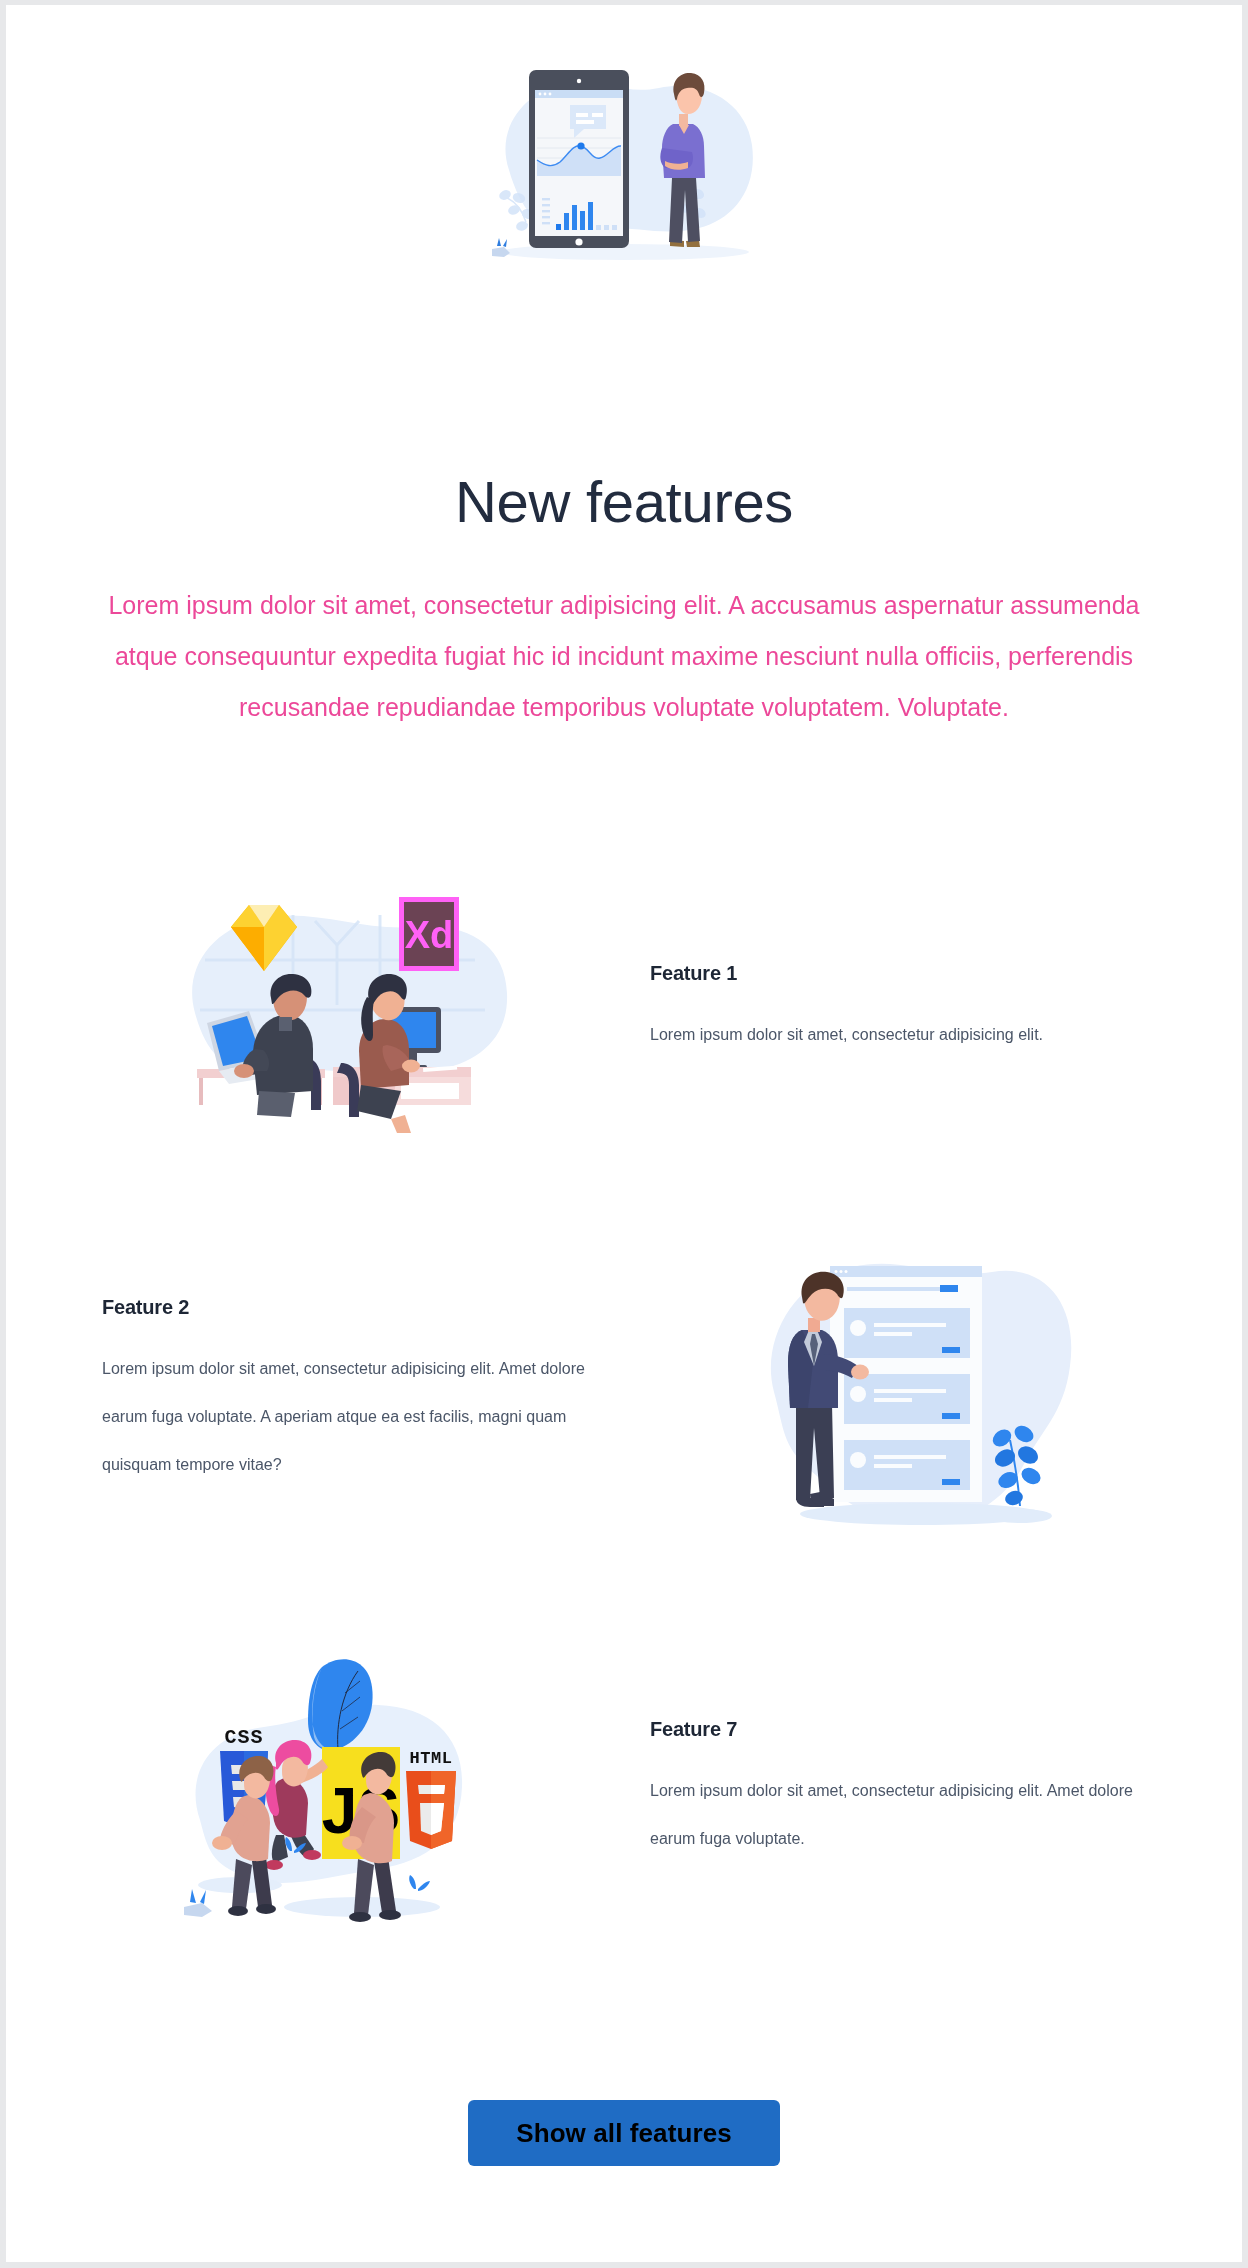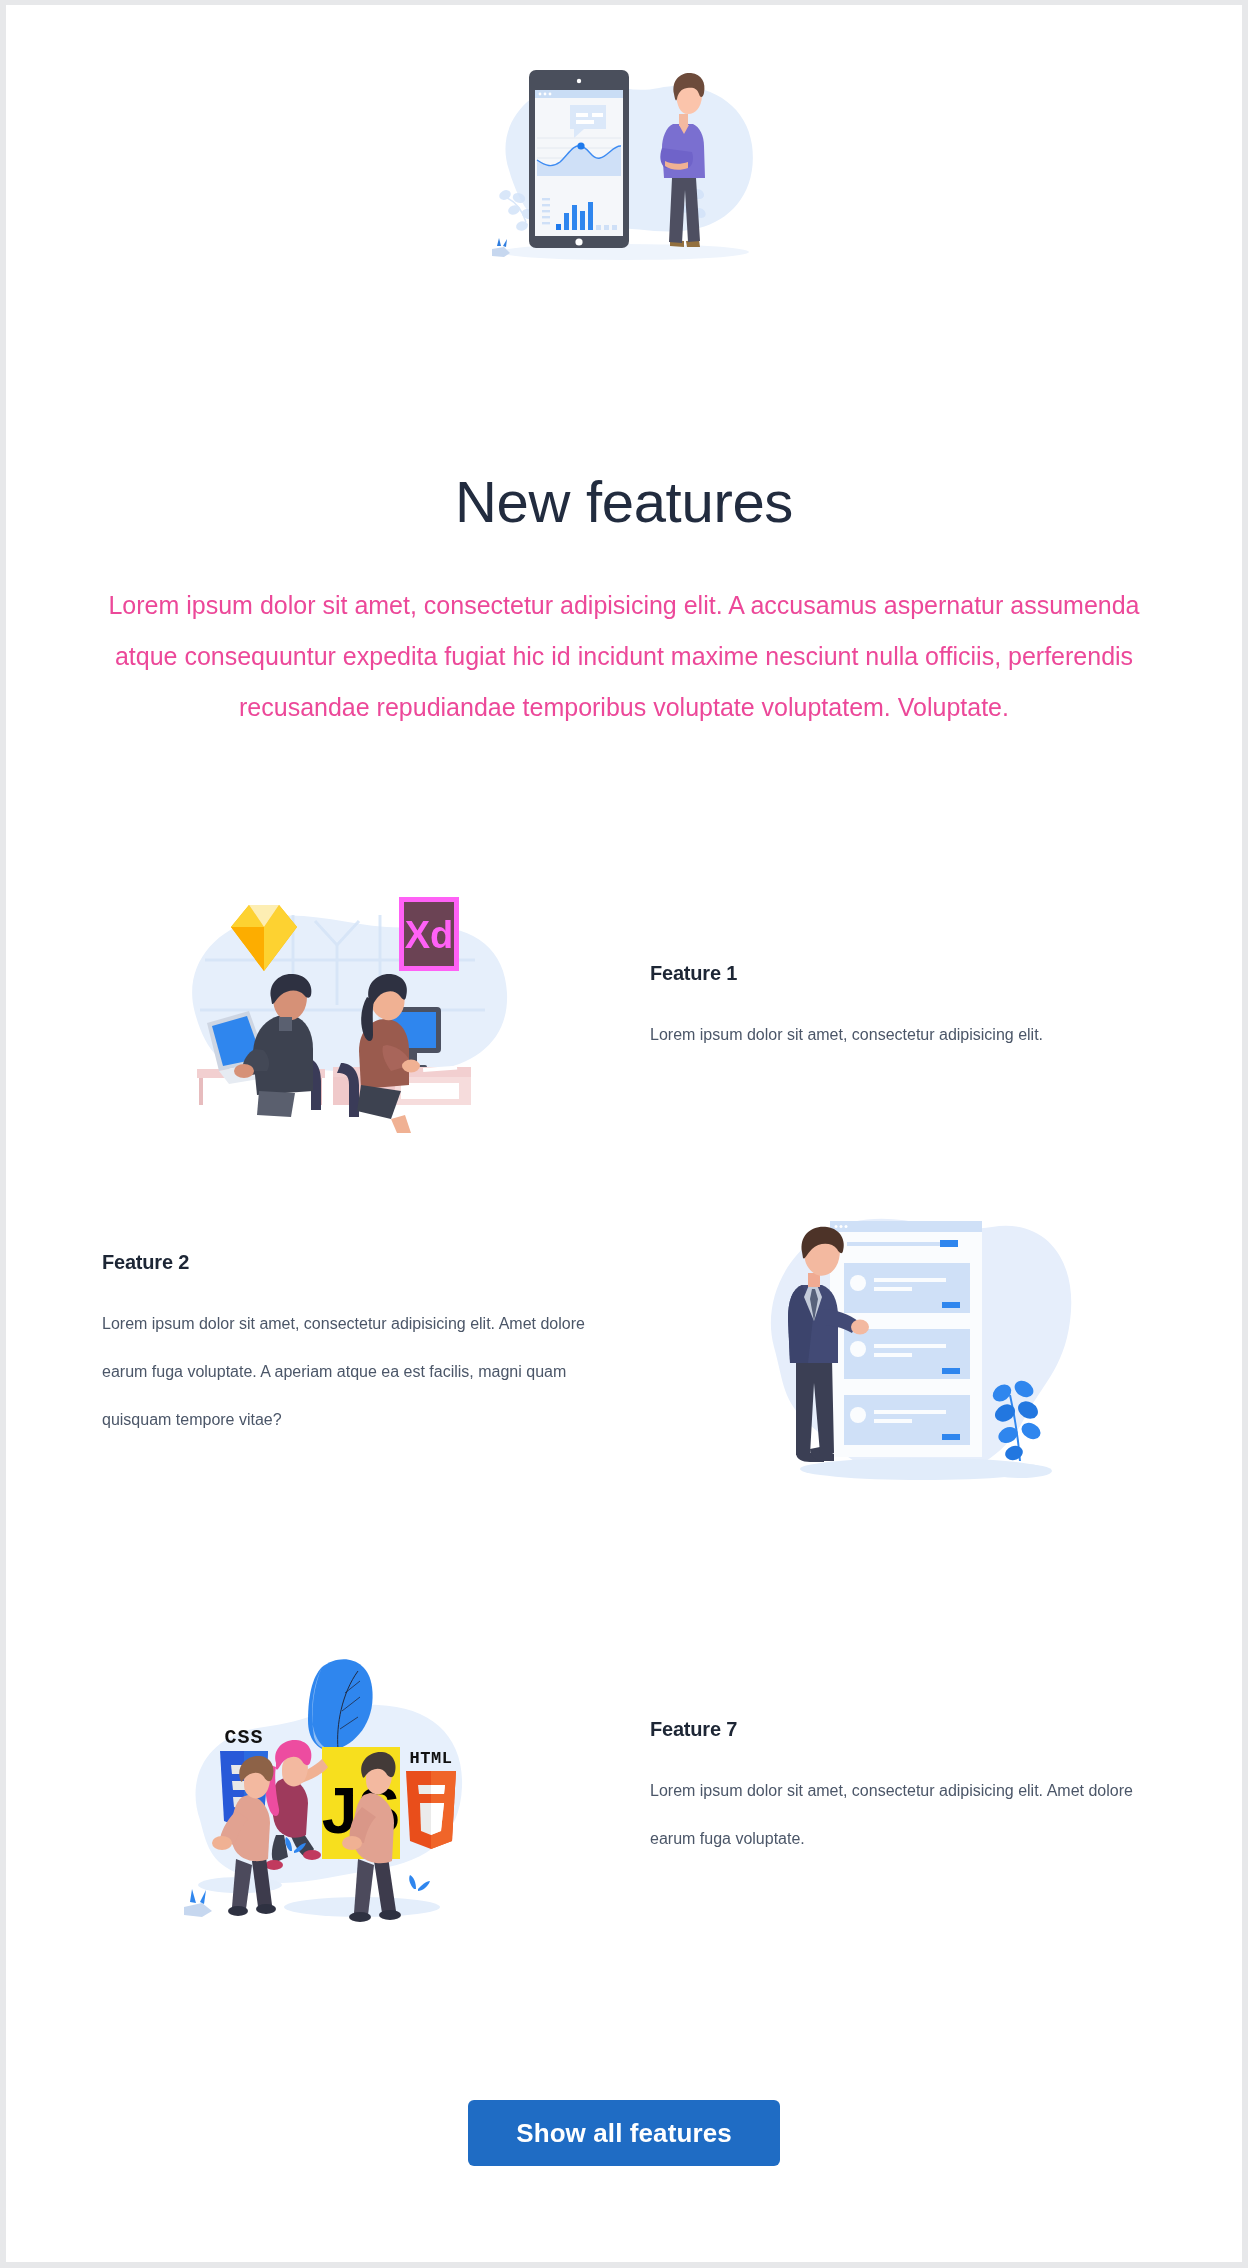--- a/index.html
+++ b/index.html
@@ -99,40 +99,40 @@
     letter-spacing: -0.2px;
   }
   .feature-body {
     font-size: 16px;
     line-height: 48px;
     color: #4b5668;
     margin: 0;
   }
 
   #feature-1 { top: 880px; }
-  #feature-2 { top: 1192px; gap: 10px; }
+  #feature-2 { top: 1237px; gap: 10px; }
   #feature-3 { top: 1640px; }
 
   #feature-1 .feature-text { padding-left: 58px; width: 470px; }
   #feature-2 .feature-text { padding-right: 58px; width: 470px; }
   #feature-3 .feature-text { padding-left: 58px; width: 470px; }
 
   
   .cta-wrap {
     position: absolute;
     left: 0; right: 0;
     top: 2095px;
     display: flex;
     justify-content: center;
   }
   .cta-button {
     appearance: none;
     border: none;
     background: #1f6cc4;
-    color: #ffffff;
+    color: #000000;
     font-family: "Liberation Sans", sans-serif;
     font-size: 26px;
     font-weight: 700;
     padding: 0 48px;
     height: 66px;
     line-height: 66px;
     border-radius: 6px;
     cursor: pointer;
     letter-spacing: 0.1px;
     min-width: 268px;

